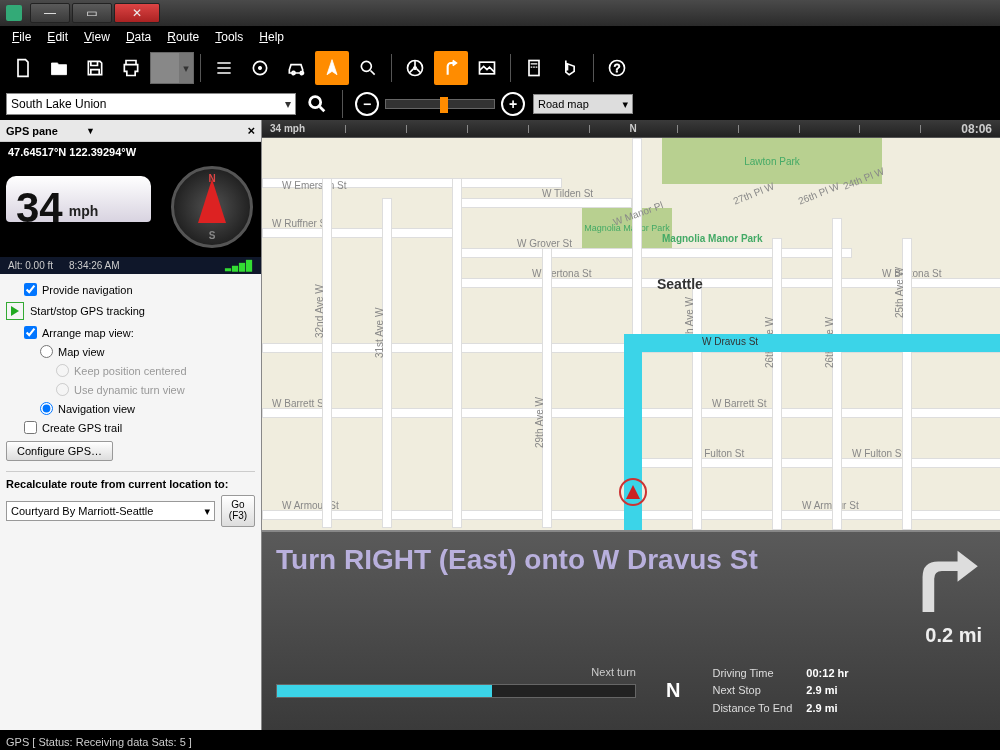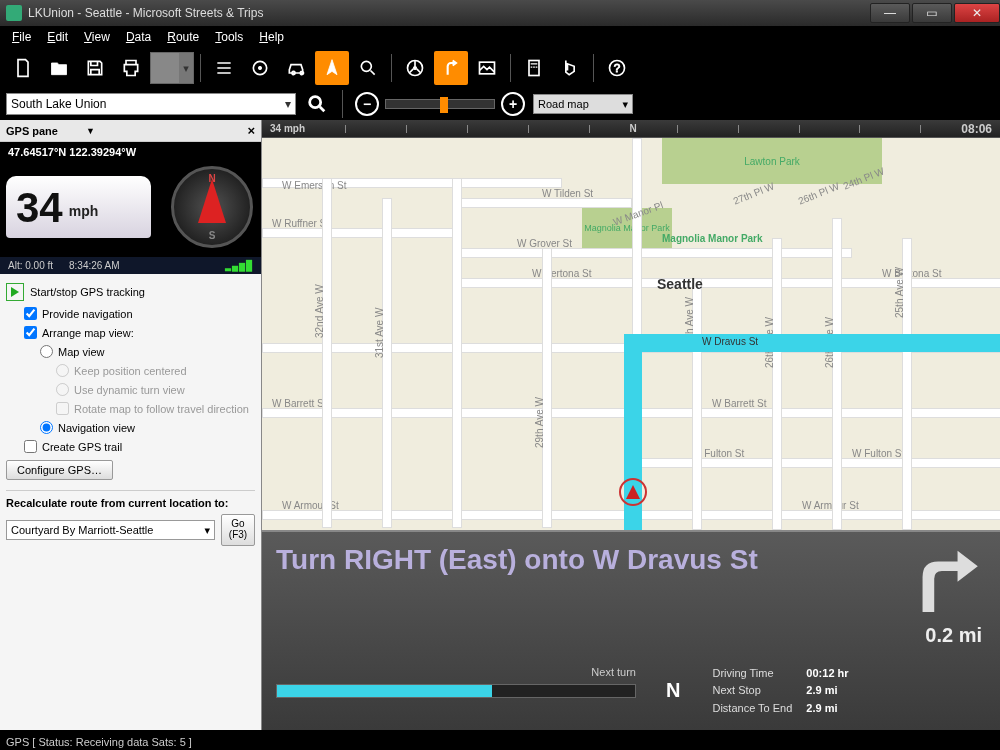--- a/index.html
+++ b/index.html
@@ -43,21 +43,21 @@
 
 .main { display:flex; height: 610px; }
 
 
 .gpspane { width: 262px; background: #f5f5f5; display:flex; flex-direction:column; border-right:1px solid #888; }
 .gpshead { height:22px; background:#e8e8e8; border-bottom:1px solid #ccc; display:flex; align-items:center; padding:0 6px; font-size:11px; font-weight:bold;gap:24px; }
 .gpshead .dd { margin-left:4px; font-size:9px; }
 .gpshead .x { margin-left:auto; font-size:13px; }
 .coords { background:#000; color:#fff; font-size:11px; font-weight:bold; padding:4px 8px; }
 .speed-panel { background:#000; height:95px; position:relative; }
-.speed-box { position:absolute; left:6px; top:14px; width:145px; height:62px; background:linear-gradient(#fff,#d8d3e0); border-radius:10px 10px 4px 4px; display:flex; align-items:baseline; padding:8px 10px; }
+.speed-box { position:absolute; left:6px; top:14px; width:145px; height:46px; background:linear-gradient(#fff,#d8d3e0); border-radius:10px 10px 4px 4px; display:flex; align-items:baseline; padding:8px 10px; }
 .speed-box .speed { font-size:42px; font-weight:bold; color:#111; }
 .speed-box .mph { font-size:14px; font-weight:bold; color:#222; margin-left:6px; position:relative; top:-6px; }
 .compass { position:absolute; right:8px; top:4px; width:82px; height:82px; border-radius:50%; background:radial-gradient(#444 20%,#222 70%,#000); border:3px solid #555; display:flex; align-items:center; justify-content:center; }
 .compass .needle { width:0; height:0; border-left:14px solid transparent; border-right:14px solid transparent; border-bottom:44px solid #d22; position:relative; top:-6px; }
 .compass .n { position:absolute; top:4px; color:#d44; font-size:10px; font-weight:bold; }
 .compass .s { position:absolute; bottom:4px; color:#888; font-size:10px; font-weight:bold; }
 .alt-row { background:#0f172a; color:#ccc; padding:3px 8px; font-size:10px; display:flex; }
 .alt-row span:last-child { margin-left:auto; color:#3d3; letter-spacing:1px; font-family:monospace; }
 .alt-row .time { margin-left:16px; }
 .gps-controls { padding:6px; background:#f5f5f5; flex:1; }
@@ -113,21 +113,20 @@
 .nav-stats td:last-child { color:#fff; font-weight:bold; }
 
 
 .statusbar { height:24px; background:#000; color:#ccc; font-size:11px; display:flex; align-items:center; padding:0 6px; }
 </style>
 </head>
 <body>
 
 <div class="titlebar">
   <div class="icon"></div>
-  <div class="title">LKUnion - Seattle - Microsoft Streets &amp; Trips</div>
   <div class="win-btns">
     <div class="win-btn">—</div>
     <div class="win-btn">▭</div>
     <div class="win-btn close">✕</div>
   </div>
 </div>
 
 <div class="menubar">
   <span><u>F</u>ile</span>
   <span><u>E</u>dit</span>
@@ -275,49 +274,45 @@
           <div class="needle"></div>
           <span class="s">S</span>
       </div>
     </div>
     <div class="alt-row">
       <span>Alt: 0.00 ft</span>
         <span class="time">8:34:26 AM</span>
         <span>▂▄▆█</span>
     </div>
     <div class="gps-controls">
+      <div class="row indent1">
+          <input type="checkbox" checked="" style="">
+          <span>Provide navigation</span>
+        </div>
       <div class="row">
         <div class="play-btn">
             <div class="tri"></div>
           </div>
         <span>Start/stop GPS tracking</span>
       </div>
       <div class="row indent1">
           <input type="checkbox" checked="" style="">
-          <span>Provide navigation</span>
-        </div>
-      <div class="row indent1">
-          <input type="checkbox" checked="" style="">
           <span>Arrange map view:</span>
         </div>
       <div class="row indent2">
           <input type="radio" name="mv" style="">
           <span>Map view</span>
         </div>
       <div class="row indent2 grayed" style="padding-left:50px">
           <input type="radio" disabled="" style="">
           <span>Keep position centered</span>
         </div>
       <div class="row indent2 grayed" style="padding-left:50px">
           <input type="radio" disabled="" style="">
           <span>Use dynamic turn view</span>
-        </div>
-      <div class="row indent2 grayed" style="padding-left:50px">
-          <input type="checkbox" disabled="" style="">
-          <span>Rotate map to follow travel direction</span>
         </div>
       <div class="row indent2">
           <input type="radio" name="mv" checked="" style="">
           <span>Navigation view</span>
         </div>
       <div class="row indent1">
           <input type="checkbox" style="">
           <span>Create GPS trail</span>
         </div>
       <div class="cfg-btn">Configure GPS…</div>

